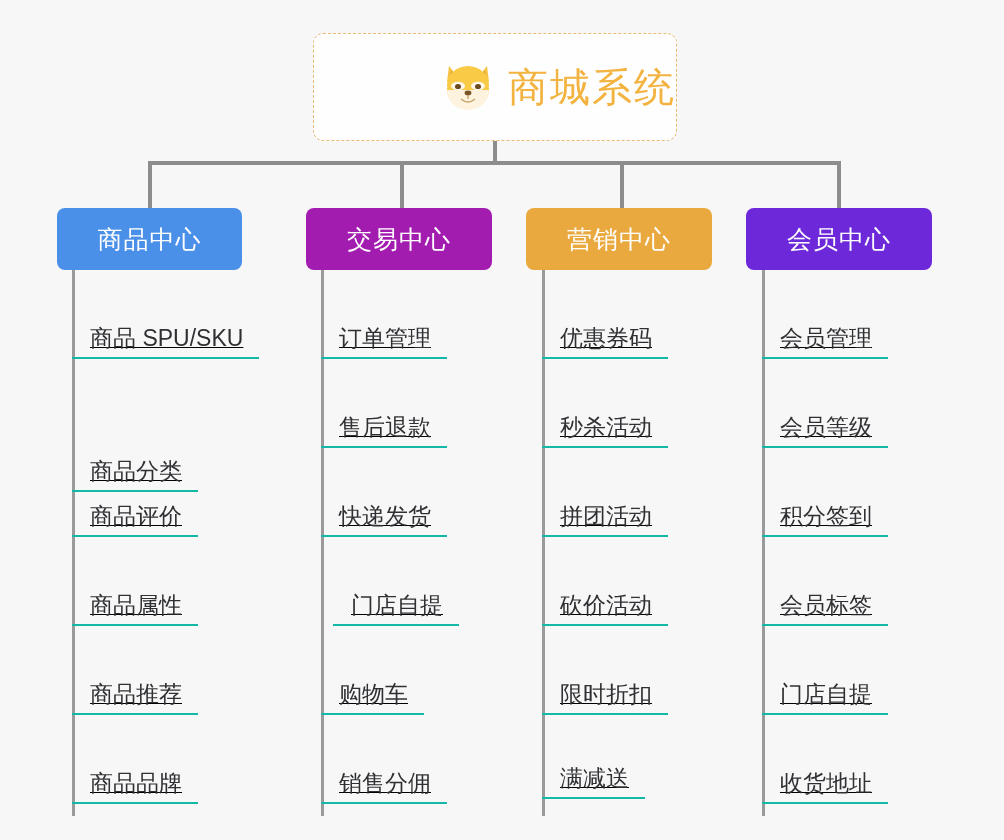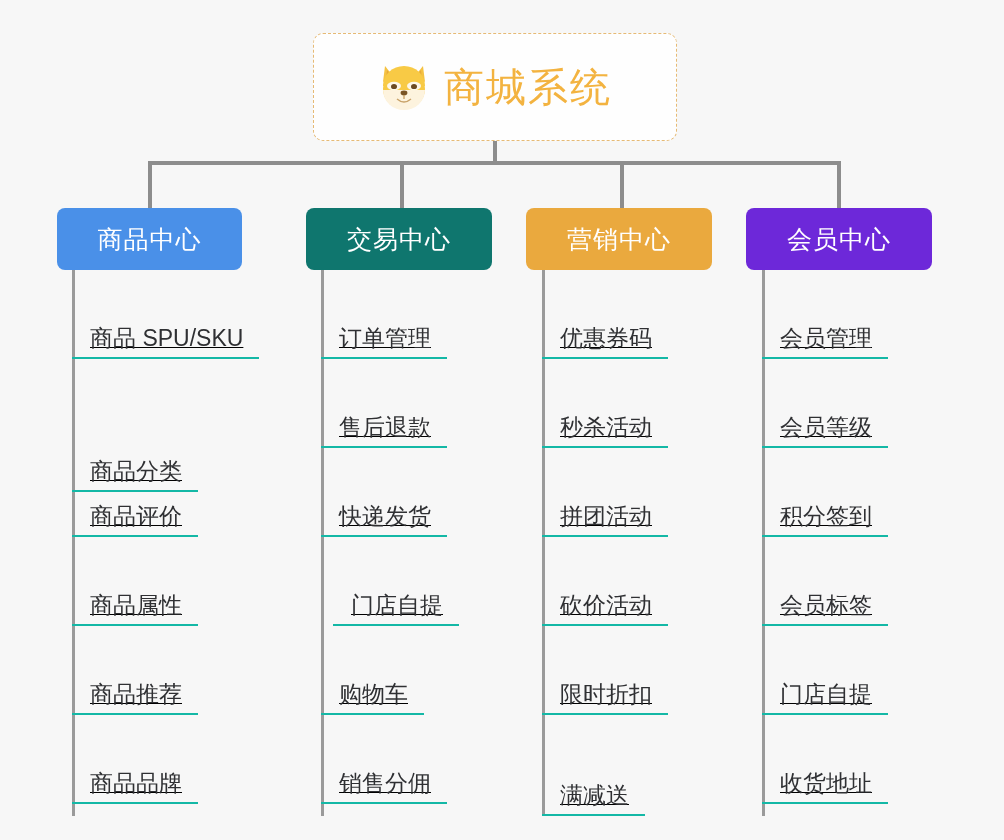--- a/index.html
+++ b/index.html
@@ -12,21 +12,21 @@
   #stage{position:relative;width:1004px;height:840px;}
 
   
   .root-node{
     position:absolute;
     left:313px;top:33px;width:364px;height:108px;
     background:#fefefe;
     border:1px dashed #e6ba75;
     border-radius:10px;
     box-sizing:border-box;
-    display:flex;align-items:center;justify-content:center;
+    display:flex;align-items:center;justify-content:flex-end;
     gap:14px;
   }
   .root-title{
     font-size:40px;
     color:#f3b340;
     letter-spacing:2px;
     line-height:1;
   }
   .shiba{
     position:relative;width:52px;height:50px;flex:0 0 auto;
@@ -106,21 +106,21 @@
   <div class="conn v" style="left:493px;top:141px;height:22px;"></div>
   <div class="conn h" style="left:148px;top:161px;width:693px;"></div>
   <div class="conn v" style="left:148px;top:161px;height:47px;"></div>
   <div class="conn v" style="left:400px;top:161px;height:47px;"></div>
   <div class="conn v" style="left:620px;top:161px;height:47px;"></div>
   <div class="conn v" style="left:837px;top:161px;height:47px;"></div>
 
   <div class="cat-box" style="left: 57px; top: 208px; width: 185px; background: rgb(74, 144, 232);">
     <span>商品中心</span>
   </div>
-  <div class="cat-box" style="left: 306px; top: 208px; width: 186px; background: #0f766e;">
+  <div class="cat-box" style="left: 306px; top: 208px; width: 186px; background: #a21caf;">
     <span>交易中心</span>
   </div>
   <div class="cat-box" style="left: 526px; top: 208px; width: 186px; background: rgb(234, 169, 62);">
     <span>营销中心</span>
   </div>
   <div class="cat-box" style="left: 746px; top: 208px; width: 186px; background: #6d28d9;">
     <span>会员中心</span>
   </div>
 
   <div class="branch" style="left:72px;">
@@ -177,21 +177,21 @@
       </div>
     <div class="leaf" style="top:178px;">
         <span class="leaf-inner"><span class="leaf-label">拼团活动</span></span>
       </div>
     <div class="leaf" style="top:267px;">
         <span class="leaf-inner"><span class="leaf-label">砍价活动</span></span>
       </div>
     <div class="leaf" style="top:356px;">
         <span class="leaf-inner"><span class="leaf-label">限时折扣</span></span>
       </div>
-    <div class="leaf" style="top:457px;justify-content:flex-end;">
+    <div class="leaf" style="top:440px;justify-content:flex-end;">
         <span class="leaf-inner"><span class="leaf-label">满减送</span></span>
       </div>
   </div>
 
   <div class="branch" style="left:762px;">
     <div class="trunk" style="height:546px;"></div>
     <div class="leaf" style="top:0px;">
         <span class="leaf-inner"><span class="leaf-label">会员管理</span></span>
       </div>
     <div class="leaf" style="top:89px;">

